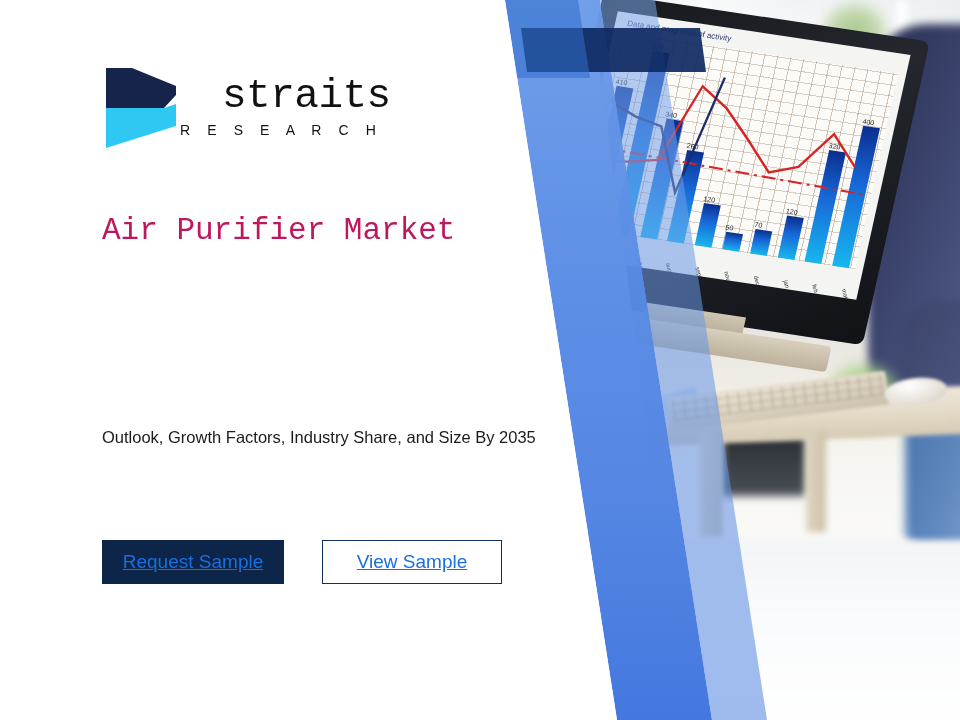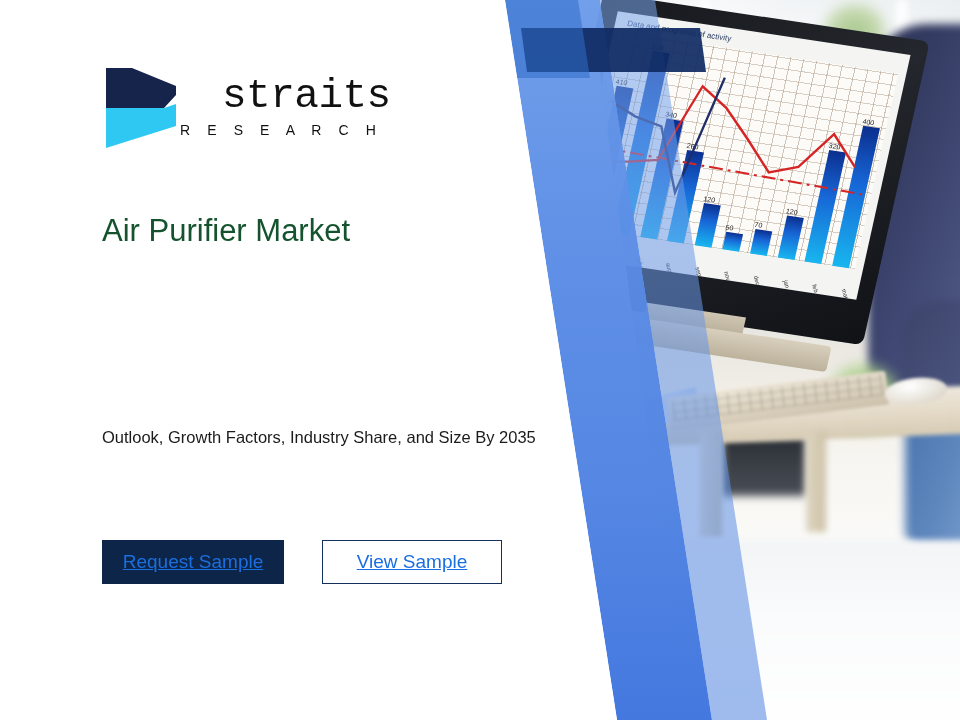--- a/index.html
+++ b/index.html
@@ -292,22 +292,22 @@
     color: #111111;
     letter-spacing: 6.6px;
     font-family: "Liberation Sans", sans-serif;
   }
 
   .title {
     position: absolute;
     left: 102px; top: 212px;
     width: 420px;
     font-size: 31px;
-    color: #14532d;
-    font-family: Liberation Sans, sans-serif;
+    color: #be185d;
+    font-family: Liberation Mono, monospace;
     line-height: 1.25;
   }
   .subtitle {
     position: absolute;
     left: 102px; top: 426px;
     width: 452px;
     font-size: 16.5px;
     color: #1b1b1b;
     line-height: 1.42;
     font-family: "Liberation Sans", sans-serif;

